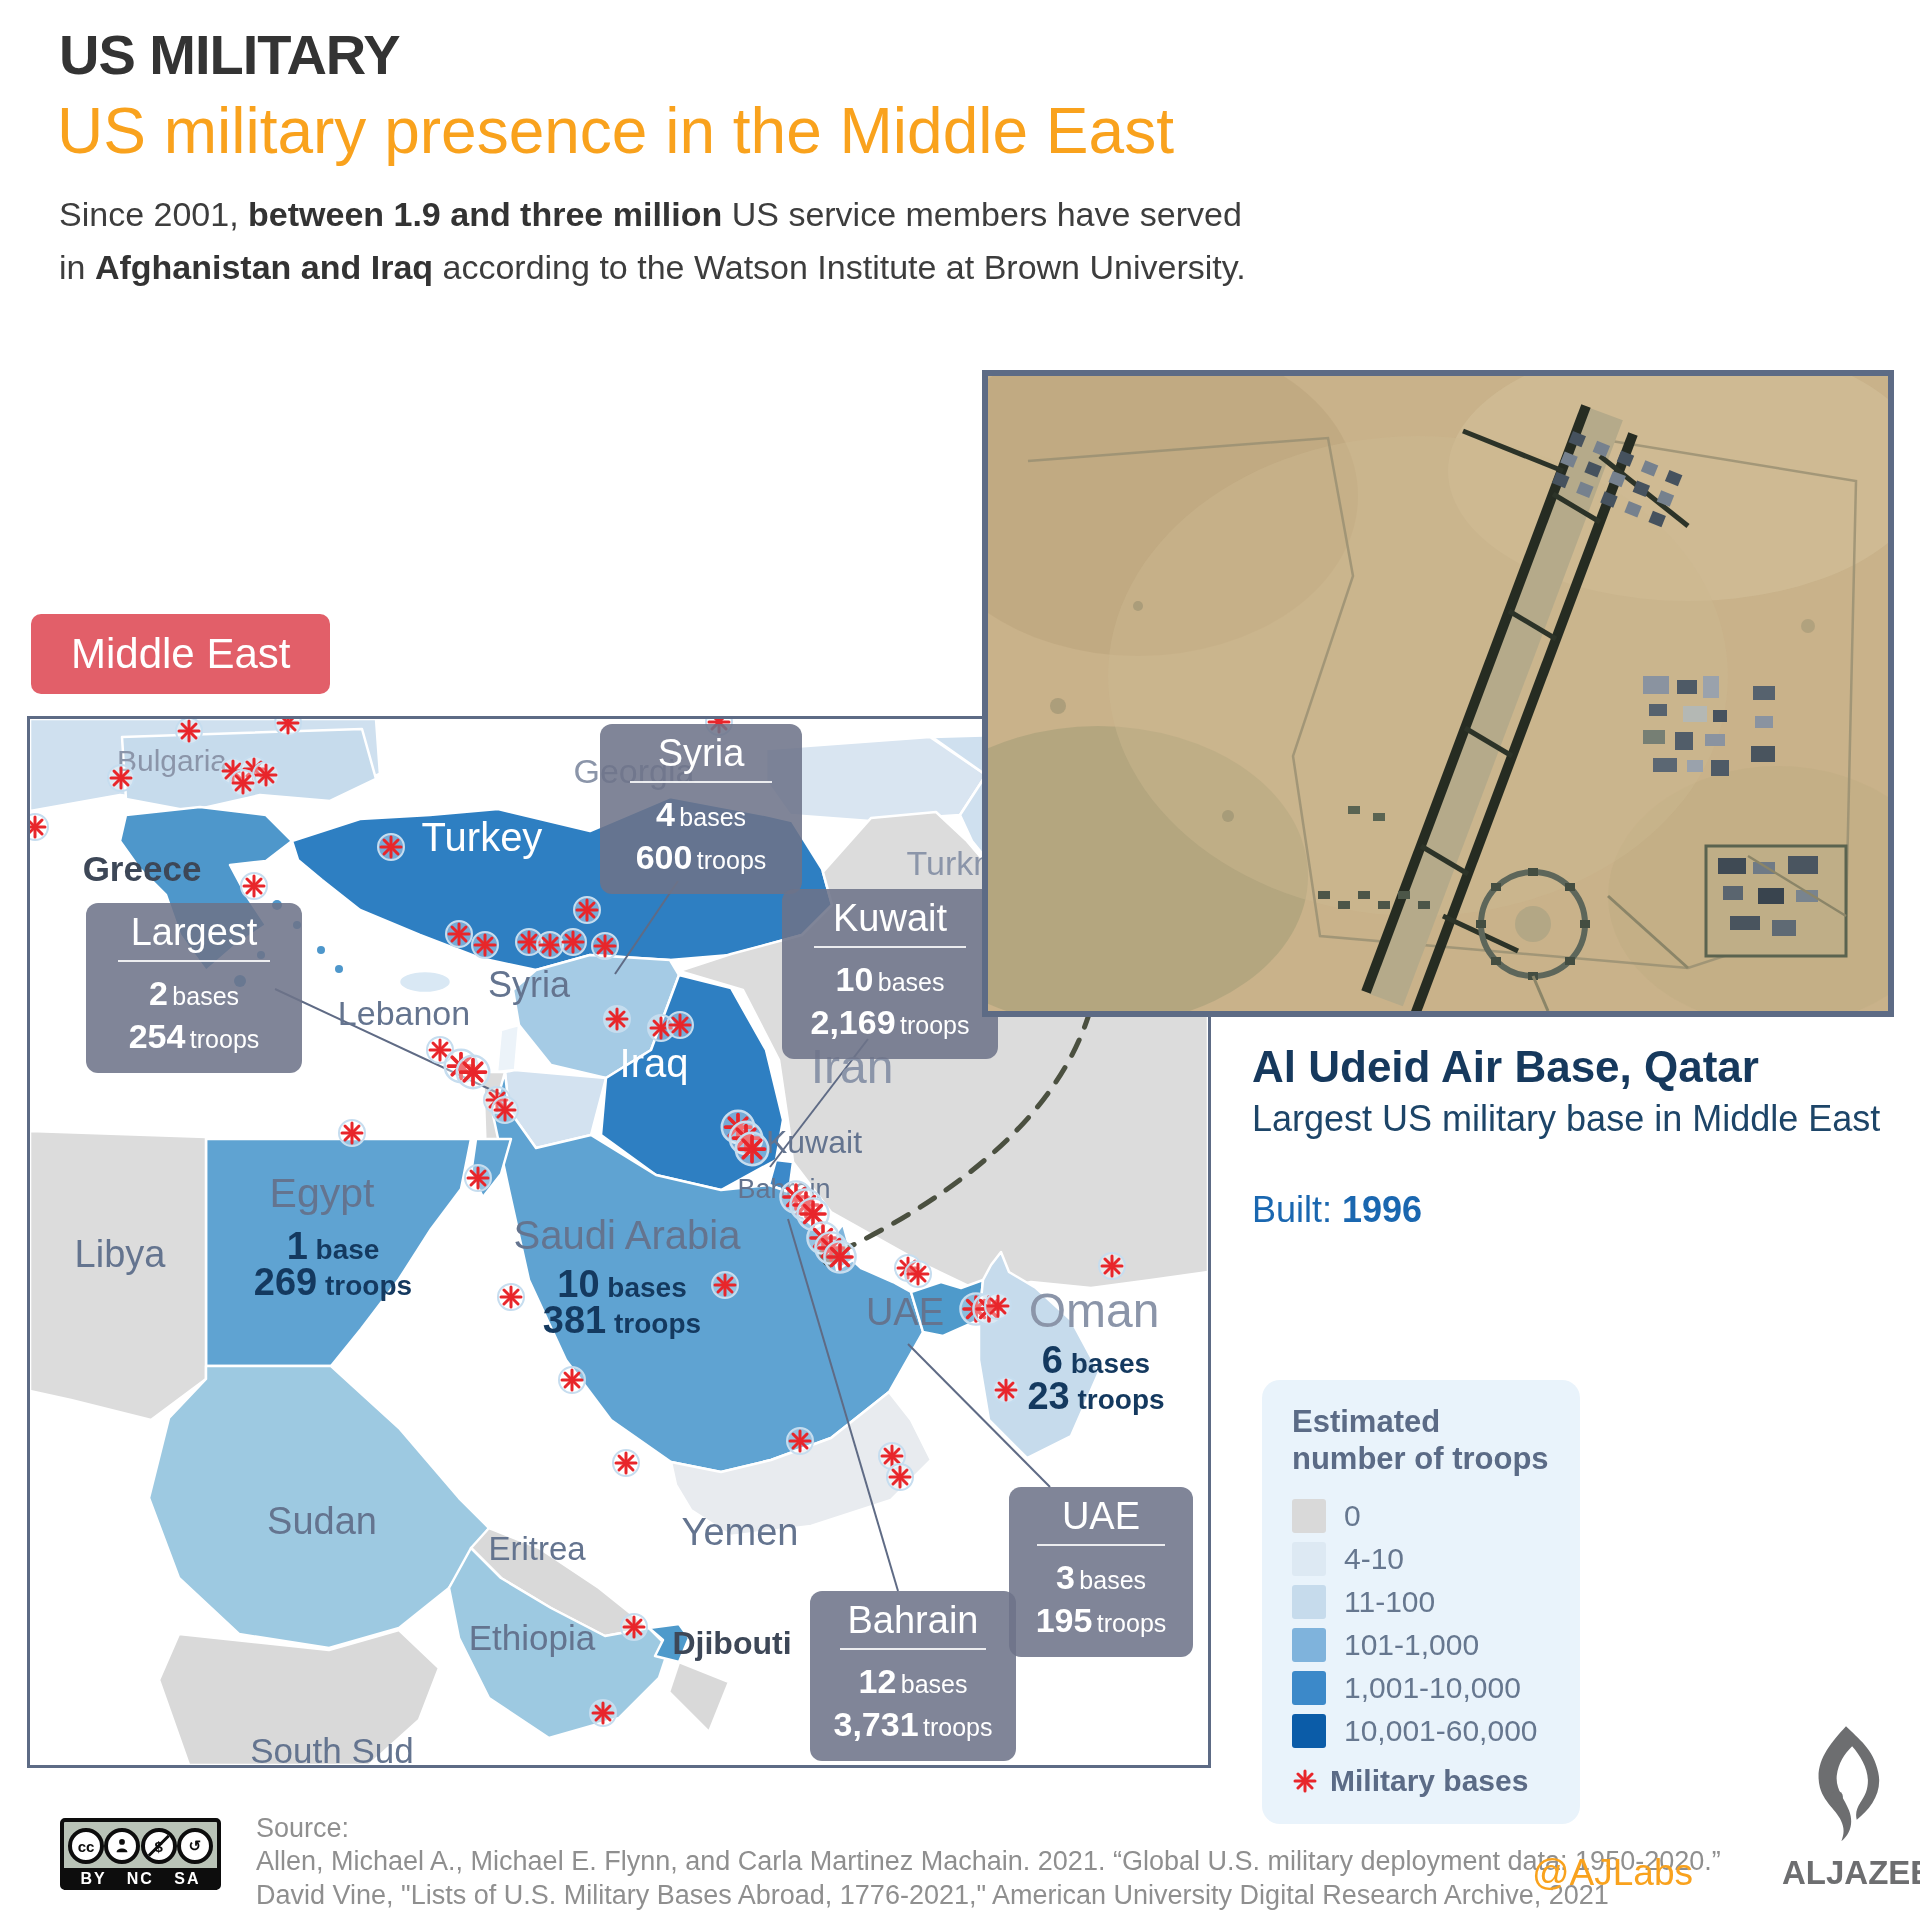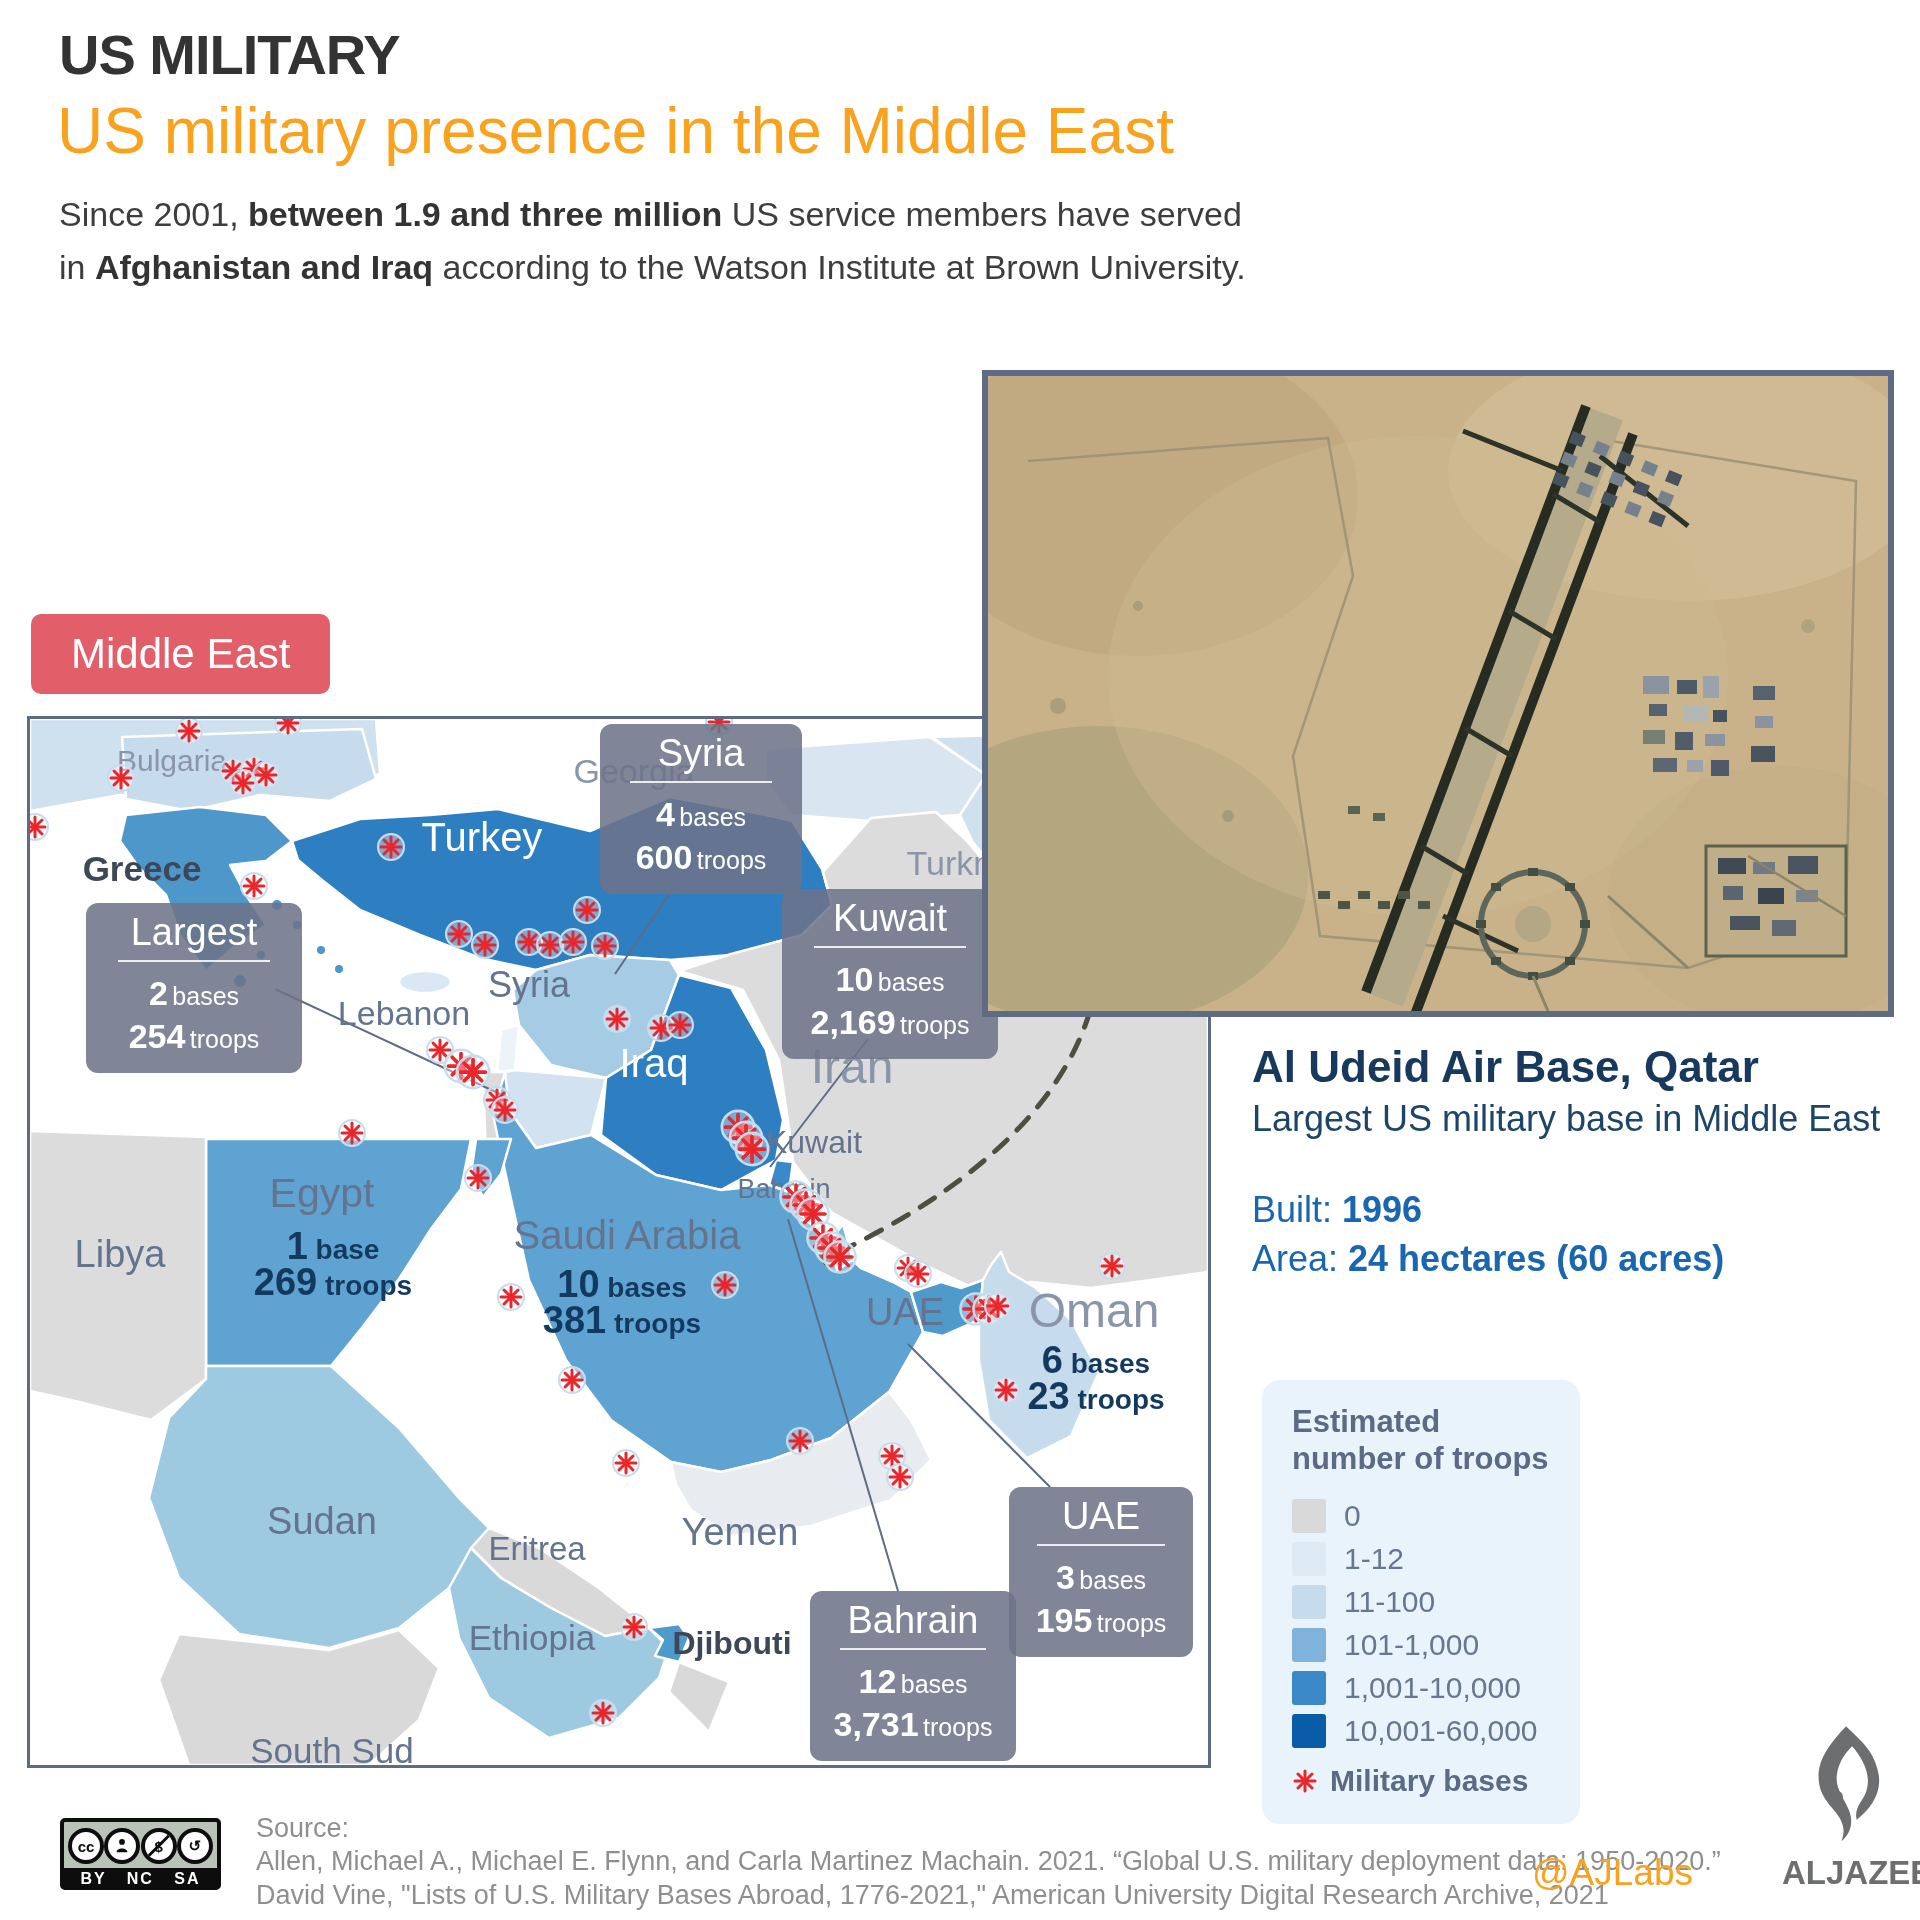--- a/index.html
+++ b/index.html
@@ -675,35 +675,34 @@
       <line x1="700" y1="592" x2="620" y2="520" stroke="#8b8568" stroke-width="3"></line>
       <line x1="545" y1="600" x2="560" y2="635" stroke="#8b8568" stroke-width="3"></line>
       <line x1="858" y1="540" x2="760" y2="480" stroke="#8b8568" stroke-width="2.5"></line>
     </svg>
   </div>
 
   <div class="base-info">
     <div class="bi-title">Al Udeid Air Base, Qatar</div>
     <div class="bi-sub">Largest US military base in Middle East</div>
     <div class="bi-line"><span>Built: </span><b>1996</b></div>
-    <div class="bi-line"><span>Area: </span><b>24 hectares (60 acres)</b></div>
   </div>
 
   <div class="legend">
     <div class="lg-title">
       <span>Estimated</span><br>
       <span>number of troops</span>
     </div>
     <div class="lg-row">
         <div class="lg-swatch" style="background: rgb(217, 217, 217);"></div>
         <div class="lg-label">0</div>
       </div>
     <div class="lg-row">
         <div class="lg-swatch" style="background: rgb(221, 233, 243);"></div>
-        <div class="lg-label">1-12</div>
+        <div class="lg-label">4-10</div>
       </div>
     <div class="lg-row">
         <div class="lg-swatch" style="background: rgb(198, 219, 236);"></div>
         <div class="lg-label">11-100</div>
       </div>
     <div class="lg-row">
         <div class="lg-swatch" style="background: rgb(127, 179, 220);"></div>
         <div class="lg-label">101-1,000</div>
       </div>
     <div class="lg-row">

